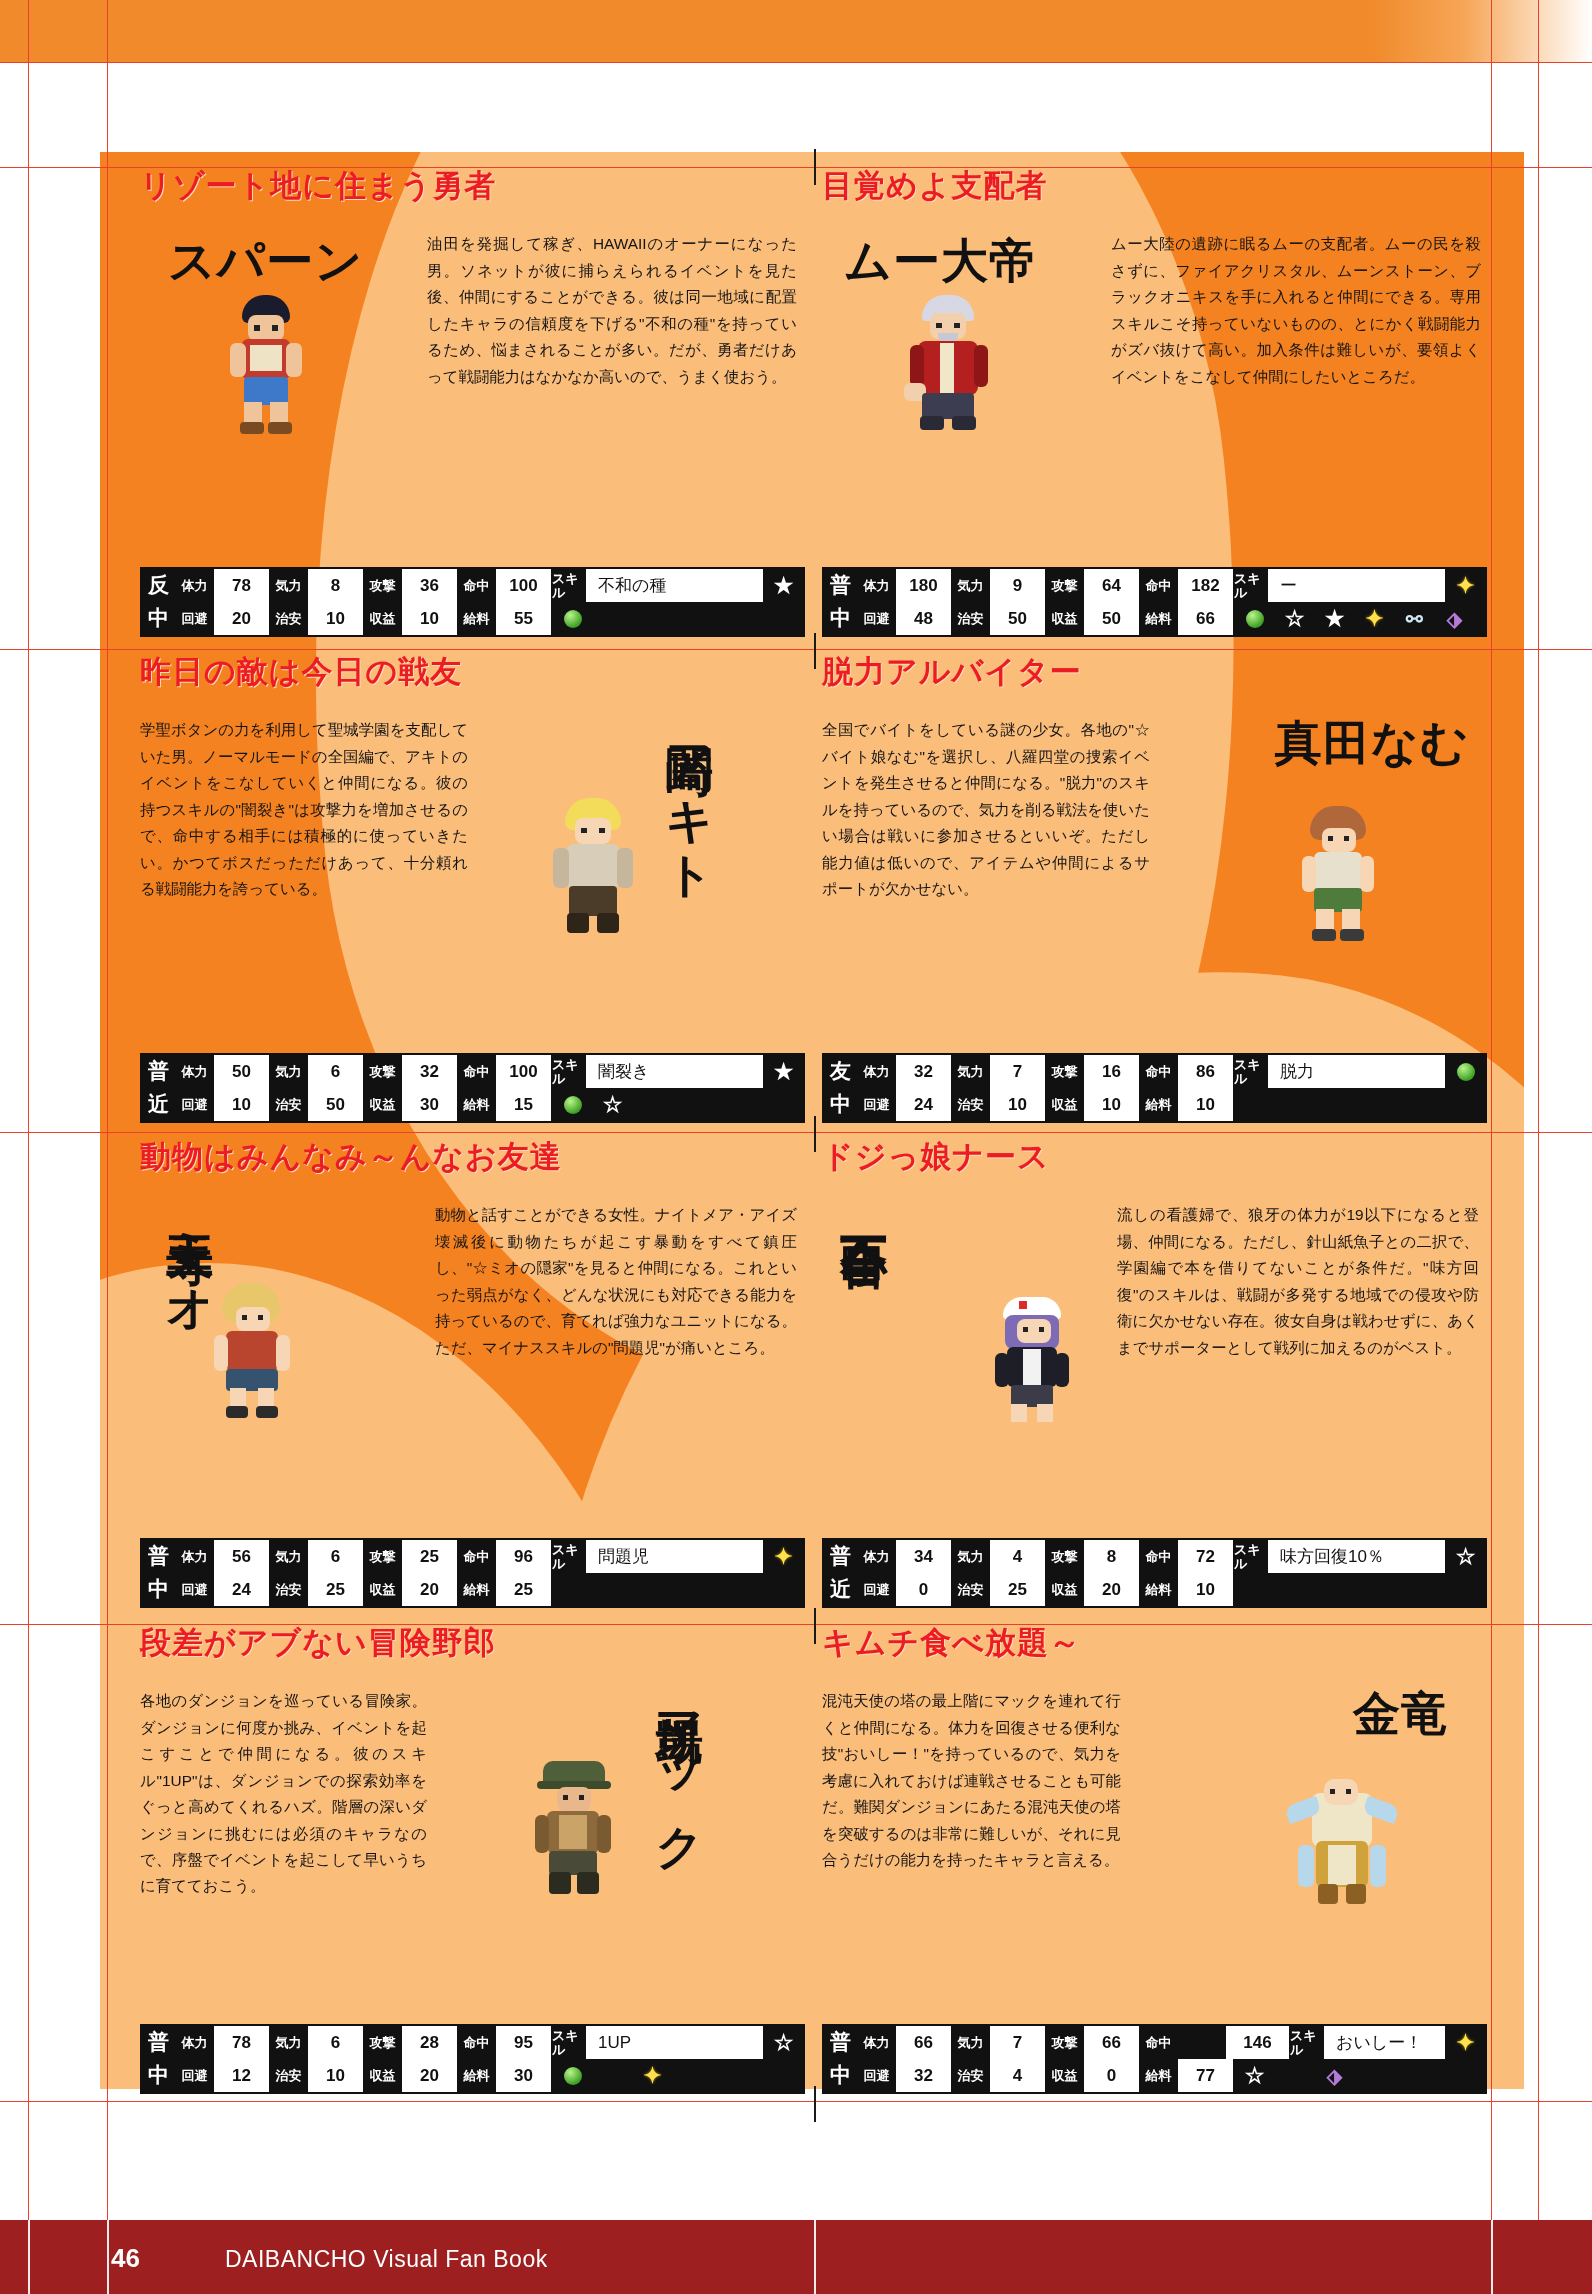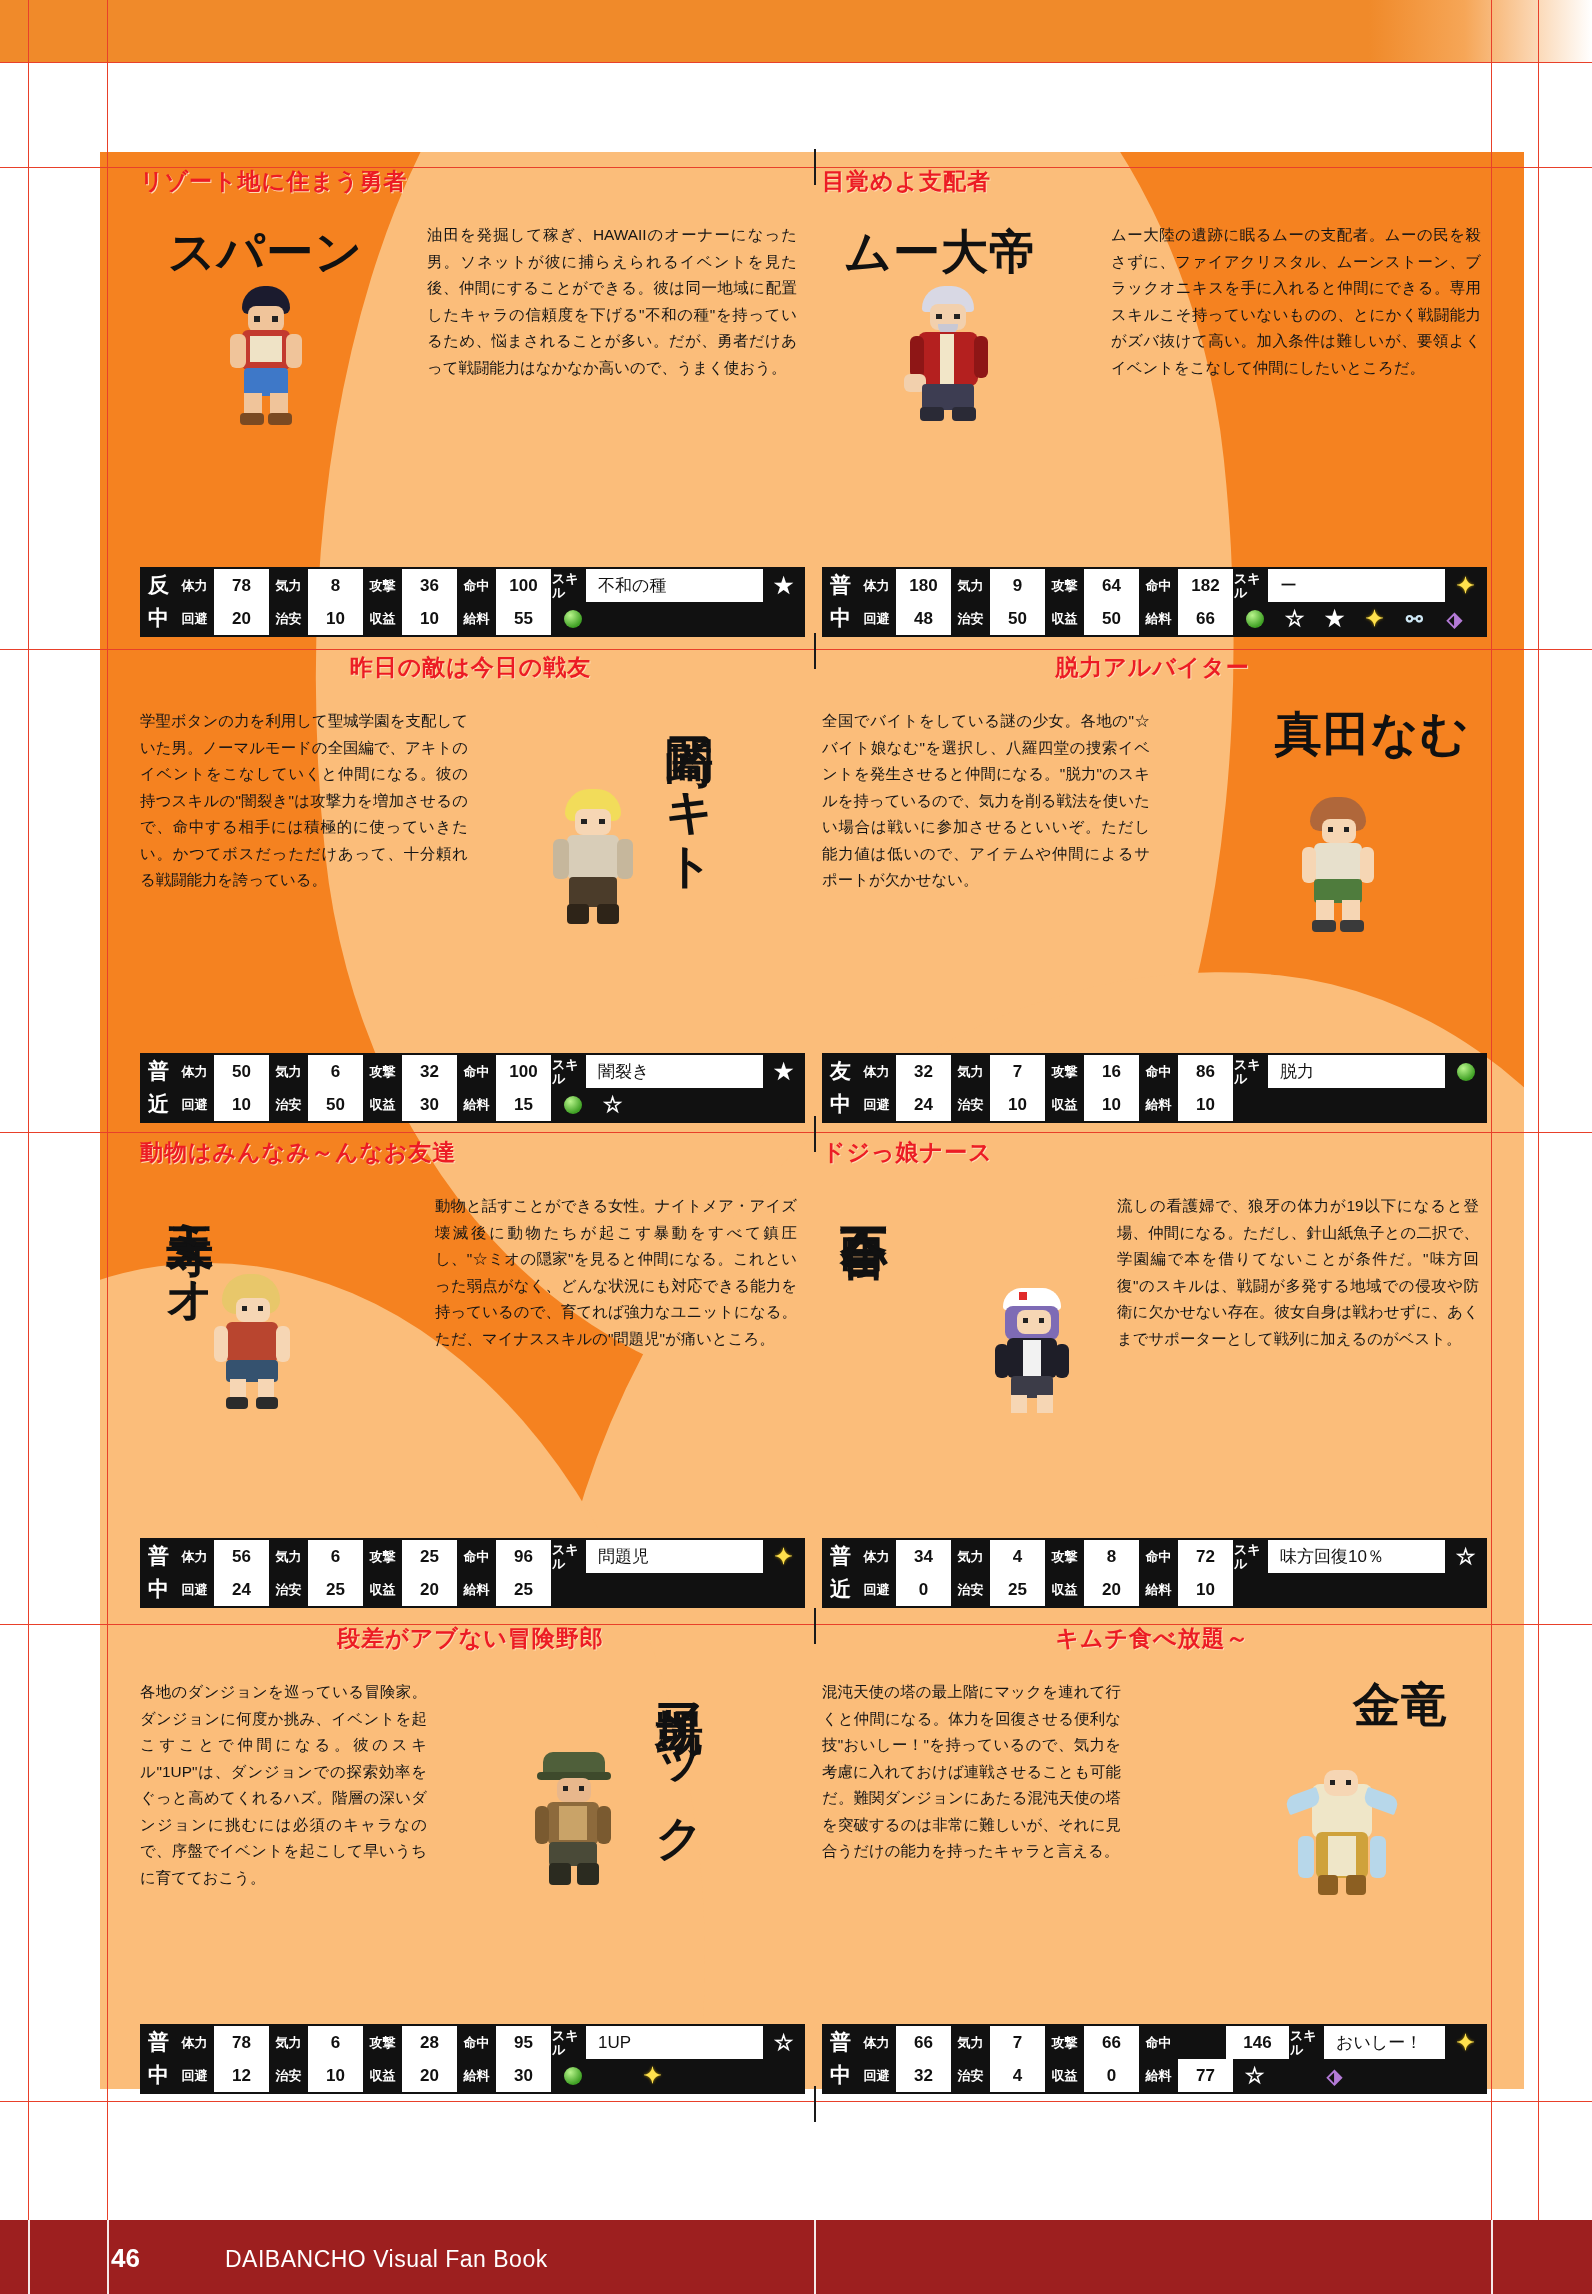--- a/index.html
+++ b/index.html
@@ -84,25 +84,25 @@
   .c0 { left:40px;  top:10px; }
   .c1 { left:722px; top:10px; }
   .c2 { left:40px;  top:496px; }
   .c3 { left:722px; top:496px; }
   .c4 { left:40px;  top:981px; }
   .c5 { left:722px; top:981px; }
   .c6 { left:40px;  top:1467px; }
   .c7 { left:722px; top:1467px; }
 
   .headline {
-    font-size:23px; font-weight:bold; color:#ec1c24;
+    font-size:31px; font-weight:bold; color:#ec1c24;
     letter-spacing:1px; line-height:1.1;
     text-shadow: 1px 1px 0 #ffdcb4;
   }
-  .headline.right { text-align:center; }
+  .headline.right { text-align:left; }
 
   .body-row { position:relative; height:299px; }
 
   .name {
     font-size:47px; font-weight:bold; color:#111; line-height:1.0;
     letter-spacing:1px;
   }
   .name.vert {
     writing-mode:vertical-rl; text-orientation:upright;
     line-height:1.05;

